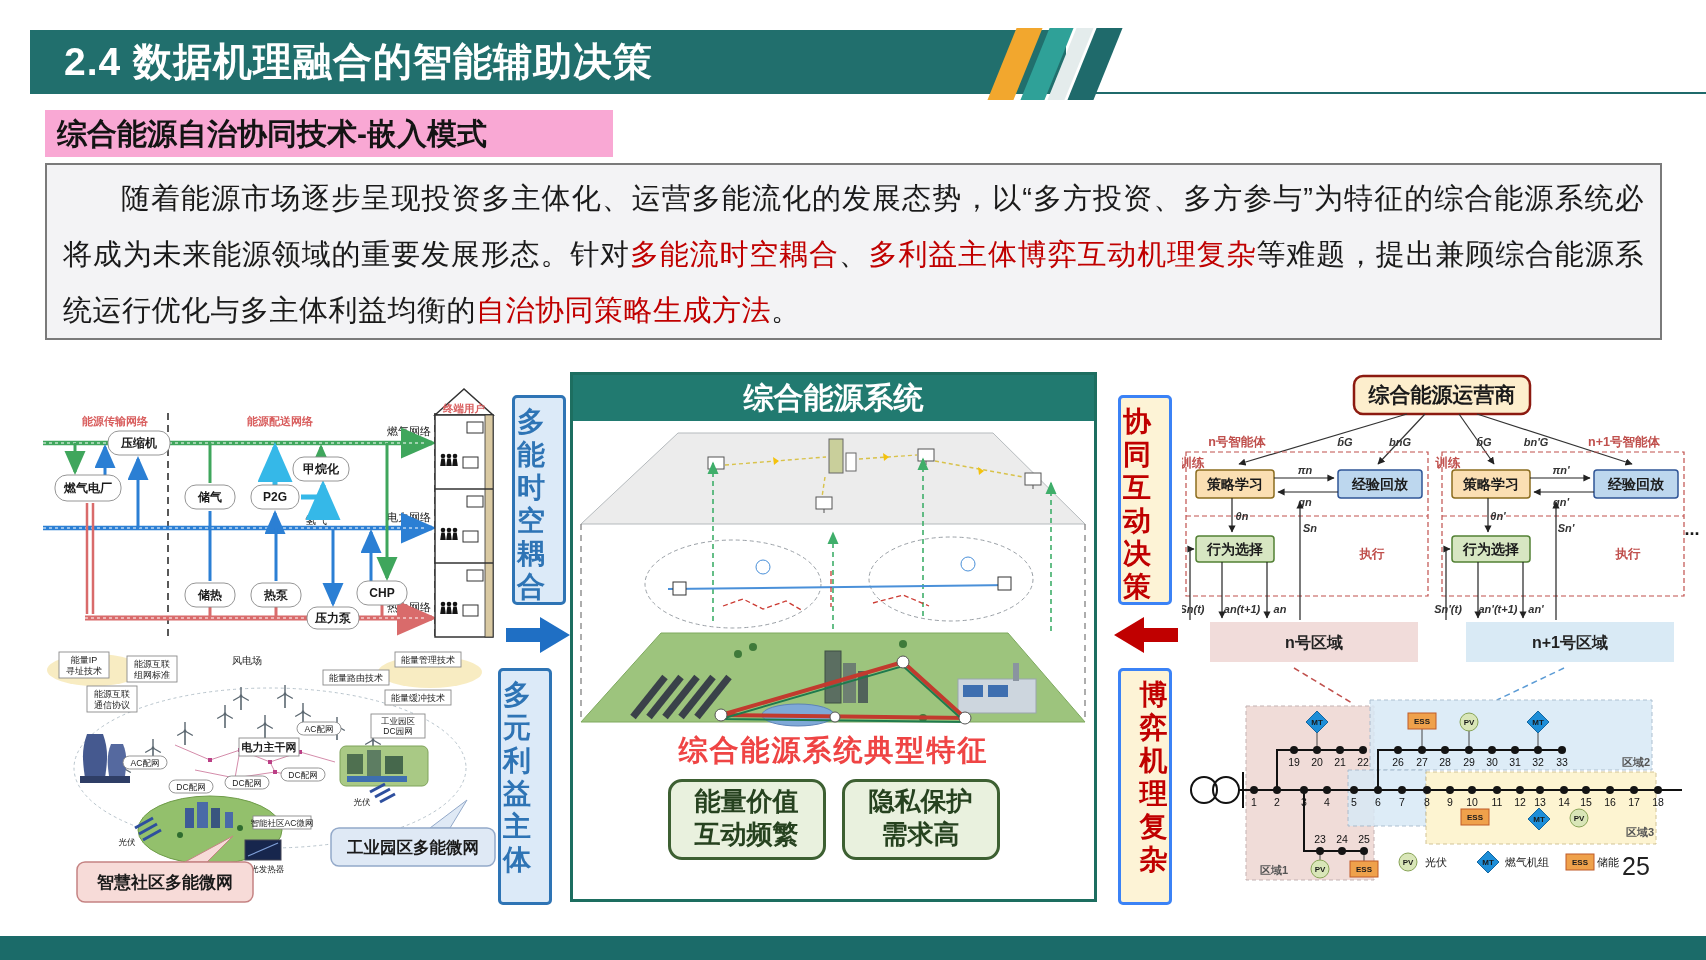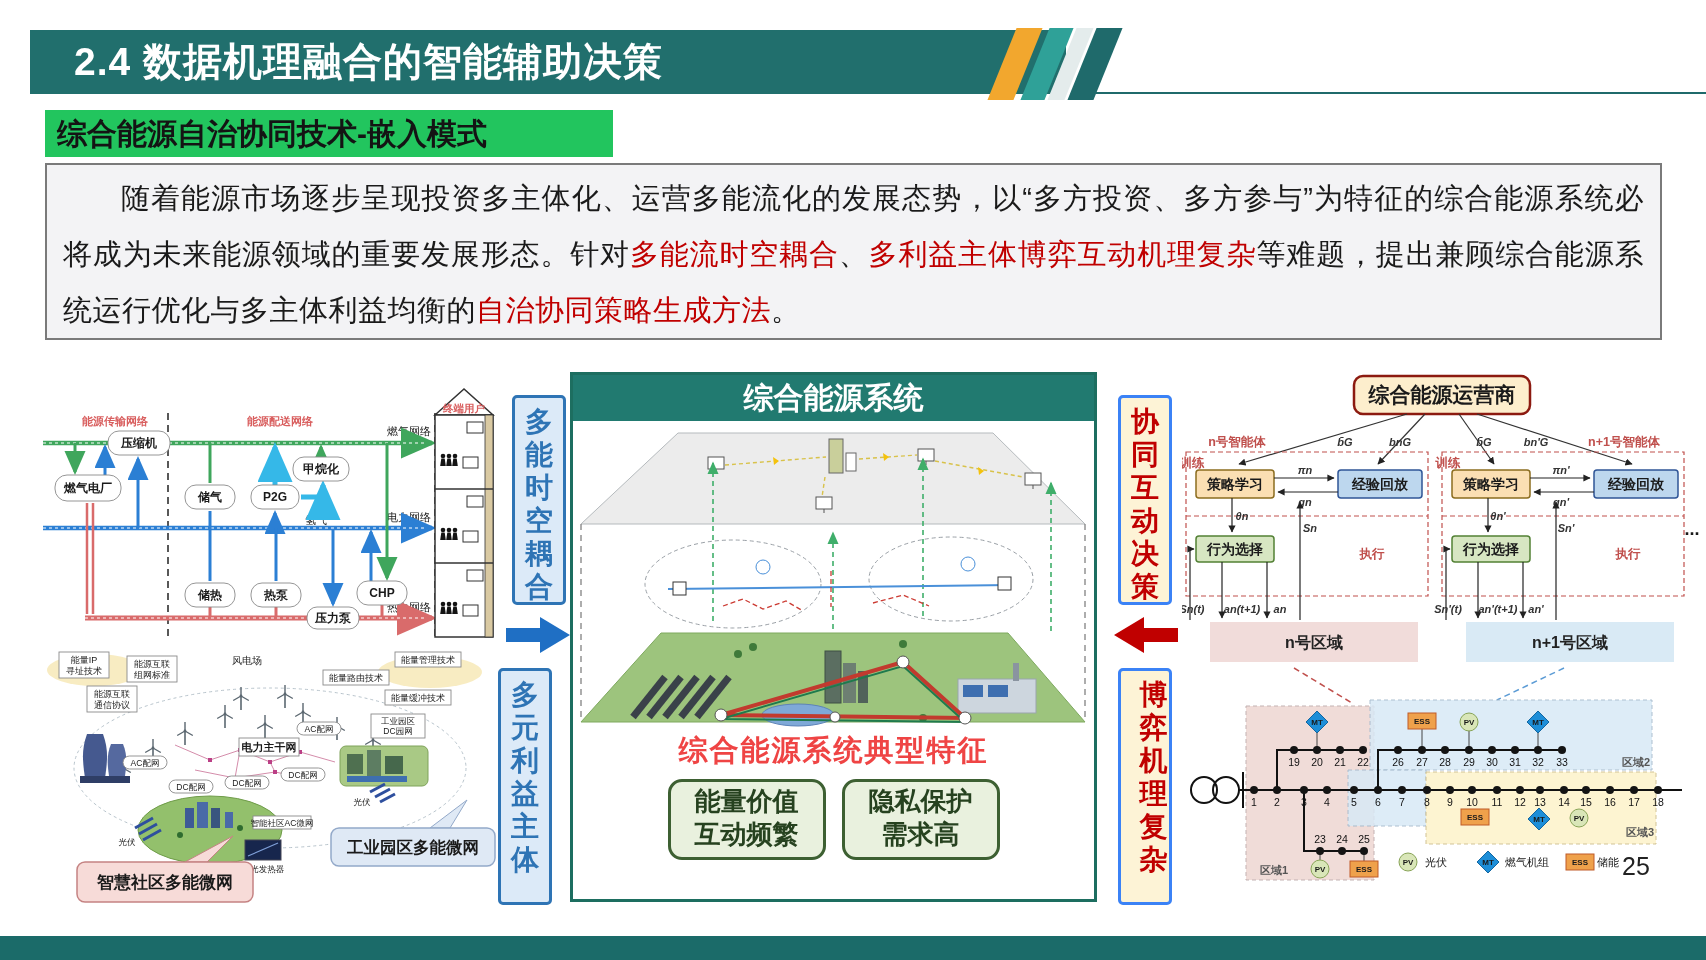--- a/index.html
+++ b/index.html
@@ -1,40 +1,40 @@
 <!DOCTYPE html>
 <html><head>
 <meta charset="utf-8">
 <style>
   html,body{margin:0;padding:0;}
   body{width:1706px;height:960px;position:relative;background:#fff;
        font-family:"Liberation Sans","DejaVu Sans",sans-serif;overflow:hidden;}
   .abs{position:absolute;}
   
   #header-bar{left:30px;top:30px;width:1036px;height:64px;background:#216f6d;}
-  #header-title{left:74px;top:30px;height:64px;line-height:64px;color:#fff;
+  #header-title{left:64px;top:30px;height:64px;line-height:64px;color:#fff;
        font-size:39px;font-weight:bold;letter-spacing:1px;white-space:nowrap;}
   .slash{top:28px;height:72px;transform:skewX(-22deg);}
   #slash-1{left:1002px;width:26px;background:#f2a72e;}
   #slash-2{left:1035px;width:24px;background:#2fa198;}
   #slash-3{left:1062px;width:17px;background:#e4ecec;}
   #slash-4{left:1082px;width:26px;background:#1f6a6b;}
   #header-line{left:1096px;top:92px;width:610px;height:2px;background:#1f6a6b;}
   
-  #subtitle{left:45px;top:110px;width:568px;height:47px;background:#22c55e;
+  #subtitle{left:45px;top:110px;width:568px;height:47px;background:#f9a8d4;
        font-size:30px;font-weight:bold;color:#141414;line-height:47px;padding-left:12px;
        box-sizing:border-box;white-space:nowrap;}
   
   #para-box{left:45px;top:163px;width:1617px;height:177px;background:#f3f3f5;
        border:2px solid #7a7a7a;box-sizing:border-box;padding:5px 16px 0 16px;overflow:hidden;}
   #para{margin:0;font-size:29px;line-height:56px;color:#1a1a1a;text-indent:2em;
        text-align:justify;letter-spacing:0.5px;}
   #para .red{color:#c00000;font-weight:normal;}
   
-  .vcol{width:54px;border-radius:5px;box-sizing:border-box;display:flex;justify-content:center;}
+  .vcol{width:54px;border-radius:5px;box-sizing:border-box;display:flex;justify-content:flex-start;}
   .vcol .vtxt{width:32px;font-weight:bold;font-size:28px;line-height:33px;text-align:center;
        word-break:break-all;margin-top:7px;}
   .vblue{background:#dceaf8;border:3px solid #2e74b5;}
   .vblue .vtxt{color:#2e74b5;}
   .vred{background:#fdf3d6;border:3px solid #3b82f6;}
   .vred .vtxt{color:#c00000;}
   
   #center-panel{left:570px;top:372px;width:527px;height:530px;border:3.5px solid #1d6e60;
        background:#fff;box-sizing:border-box;}
   #center-header{width:100%;height:46px;background:#217a70;color:#fff;font-size:30px;

